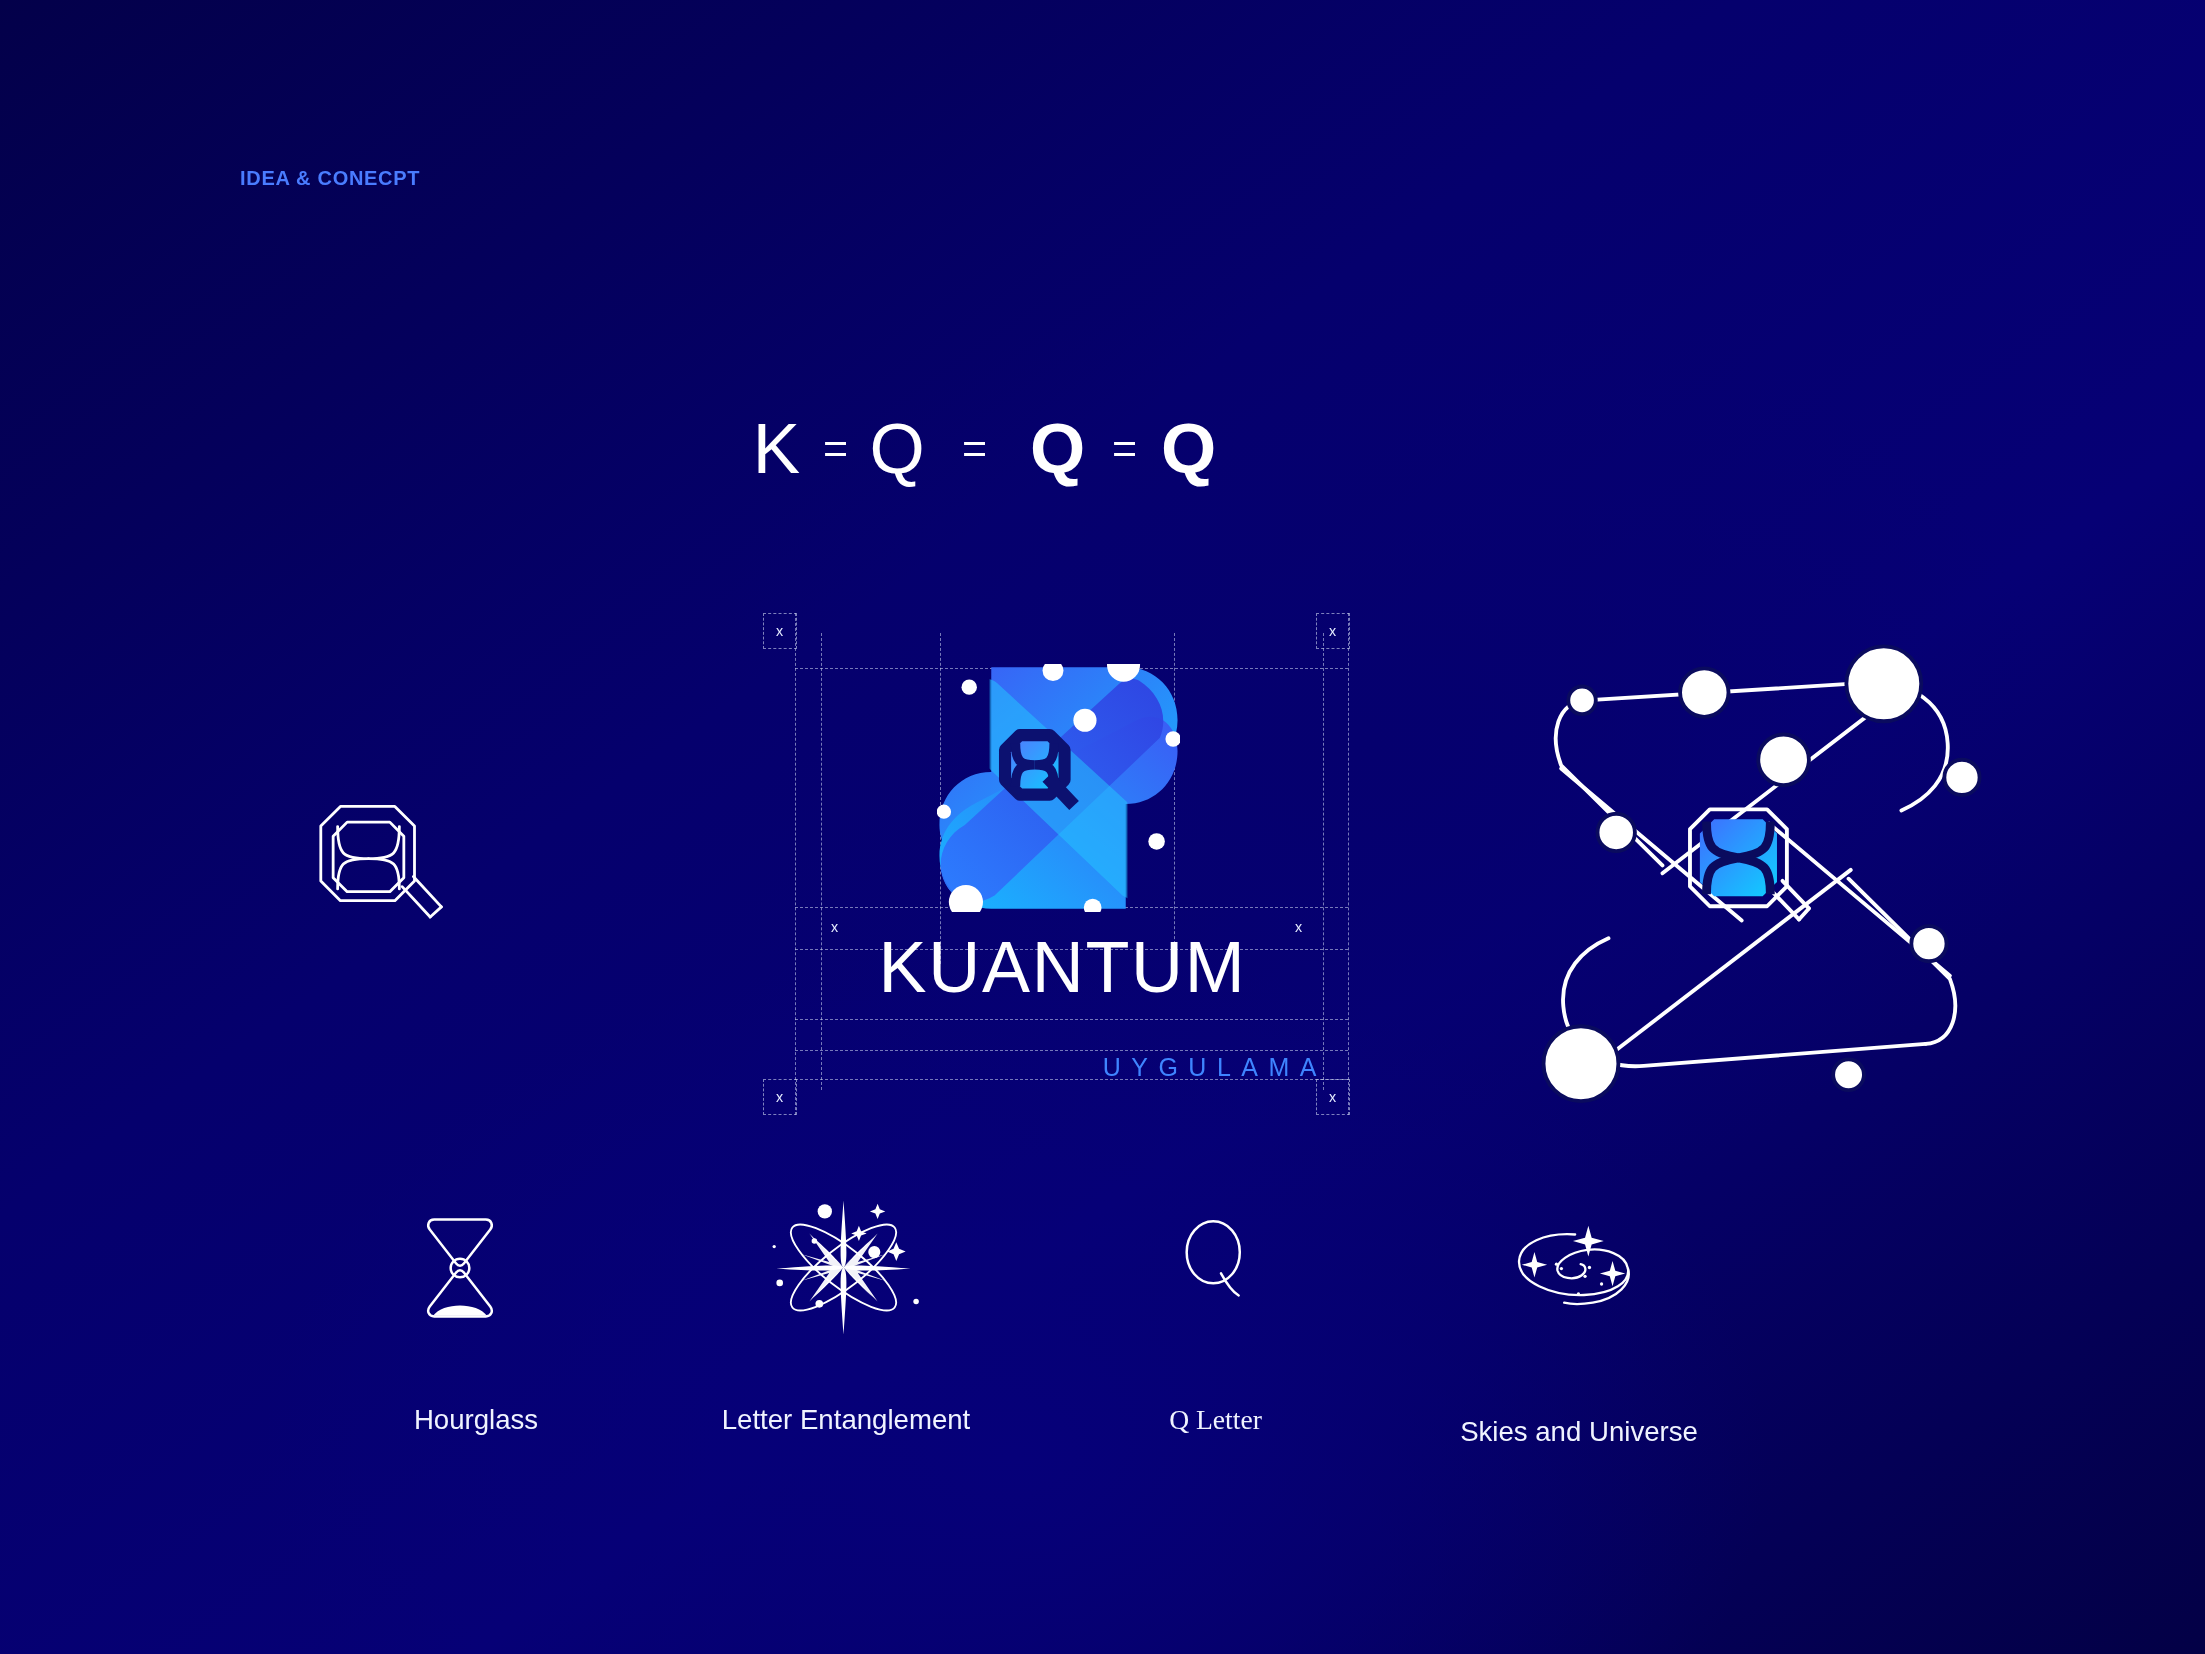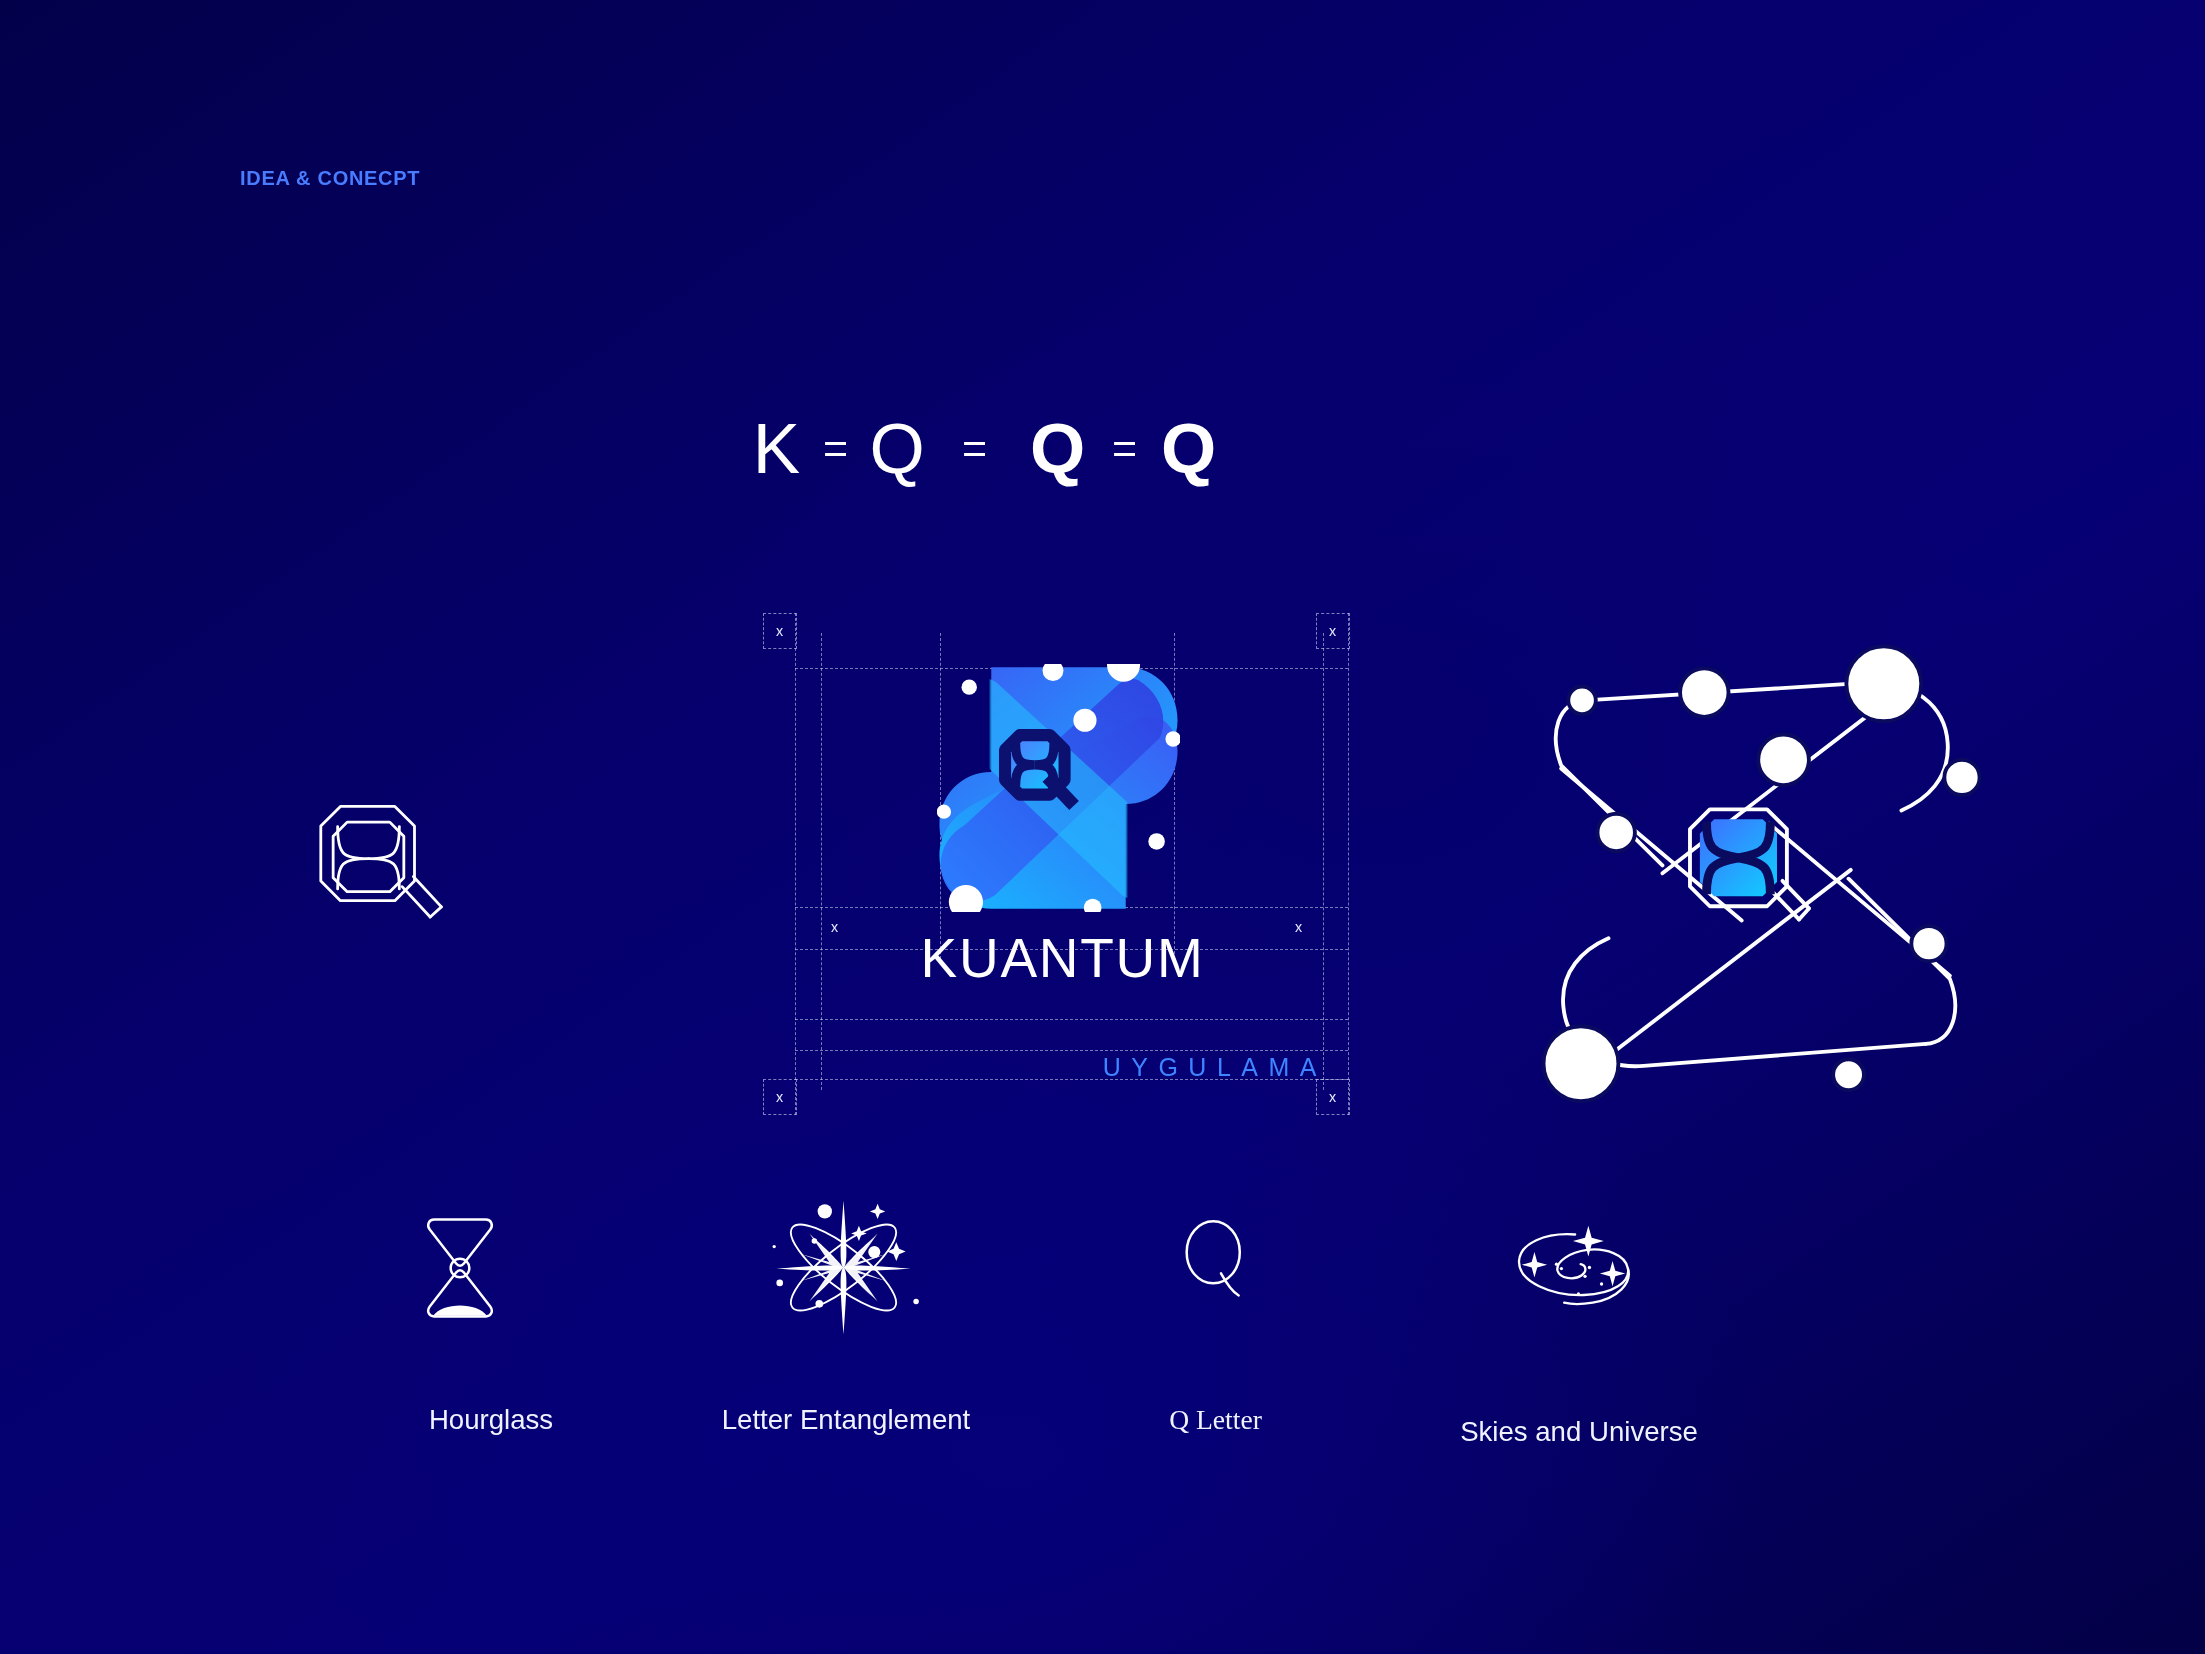--- a/index.html
+++ b/index.html
@@ -40,21 +40,21 @@
   .gline-v{border-left:1.7px dashed rgba(200,208,238,.58);width:0;}
   .gbox{border:1.7px dashed rgba(200,208,238,.62);}
   .gx{
     position:absolute;color:#e6ecff;font-size:14.3px;
     font-family:"Liberation Sans",sans-serif;
   }
   
   #wordmark{
     position:absolute;left:798px;top:931px;width:529px;
     text-align:center;color:#ffffff;
-    font-size:55px;font-weight:300;letter-spacing:1.7px;
+    font-size:72px;font-weight:300;letter-spacing:1.7px;
     line-height:1.0;white-space:nowrap;
   }
   #subwordmark{
     position:absolute;left:798px;top:1053px;width:529px;
     text-align:right;color:#3f85ff;
     font-size:25px;font-weight:400;letter-spacing:10.5px;
     white-space:nowrap;
   }
   
   .concept-label{
@@ -309,19 +309,19 @@
       <path d="M 186,78 L 191,96 L 209,101 L 191,106 L 186,124 L 181,106 L 163,101 L 181,96 Z" fill="#fff"></path>
       <circle cx="84" cy="84" r="3" fill="#fff"></circle>
       <circle cx="93" cy="92" r="3" fill="#fff"></circle>
       <circle cx="144" cy="90" r="3" fill="#fff"></circle>
       <circle cx="136" cy="106" r="3" fill="#fff"></circle>
       <circle cx="166" cy="120" r="3" fill="#fff"></circle>
       <circle cx="124" cy="138" r="3" fill="#fff"></circle>
     </svg>
   </div>
 
-  <div class="concept-label" style="left:411px;top:1404px;width:160px;">Hourglass</div>
+  <div class="concept-label" style="left:396px;top:1404px;width:160px;">Hourglass</div>
   <div class="concept-label" style="left:653px;top:1404px;width:386px;">Letter Entanglement</div>
   <div class="concept-label" style="left:1155px;top:1404px;width:121px;font-family:Liberation Serif, serif;">Q Letter</div>
   <div class="concept-label" style="left:1433px;top:1404px;width:292px;margin-top:12px;">Skies and Universe</div>
 
 </div>
 
 
 </body></html>

